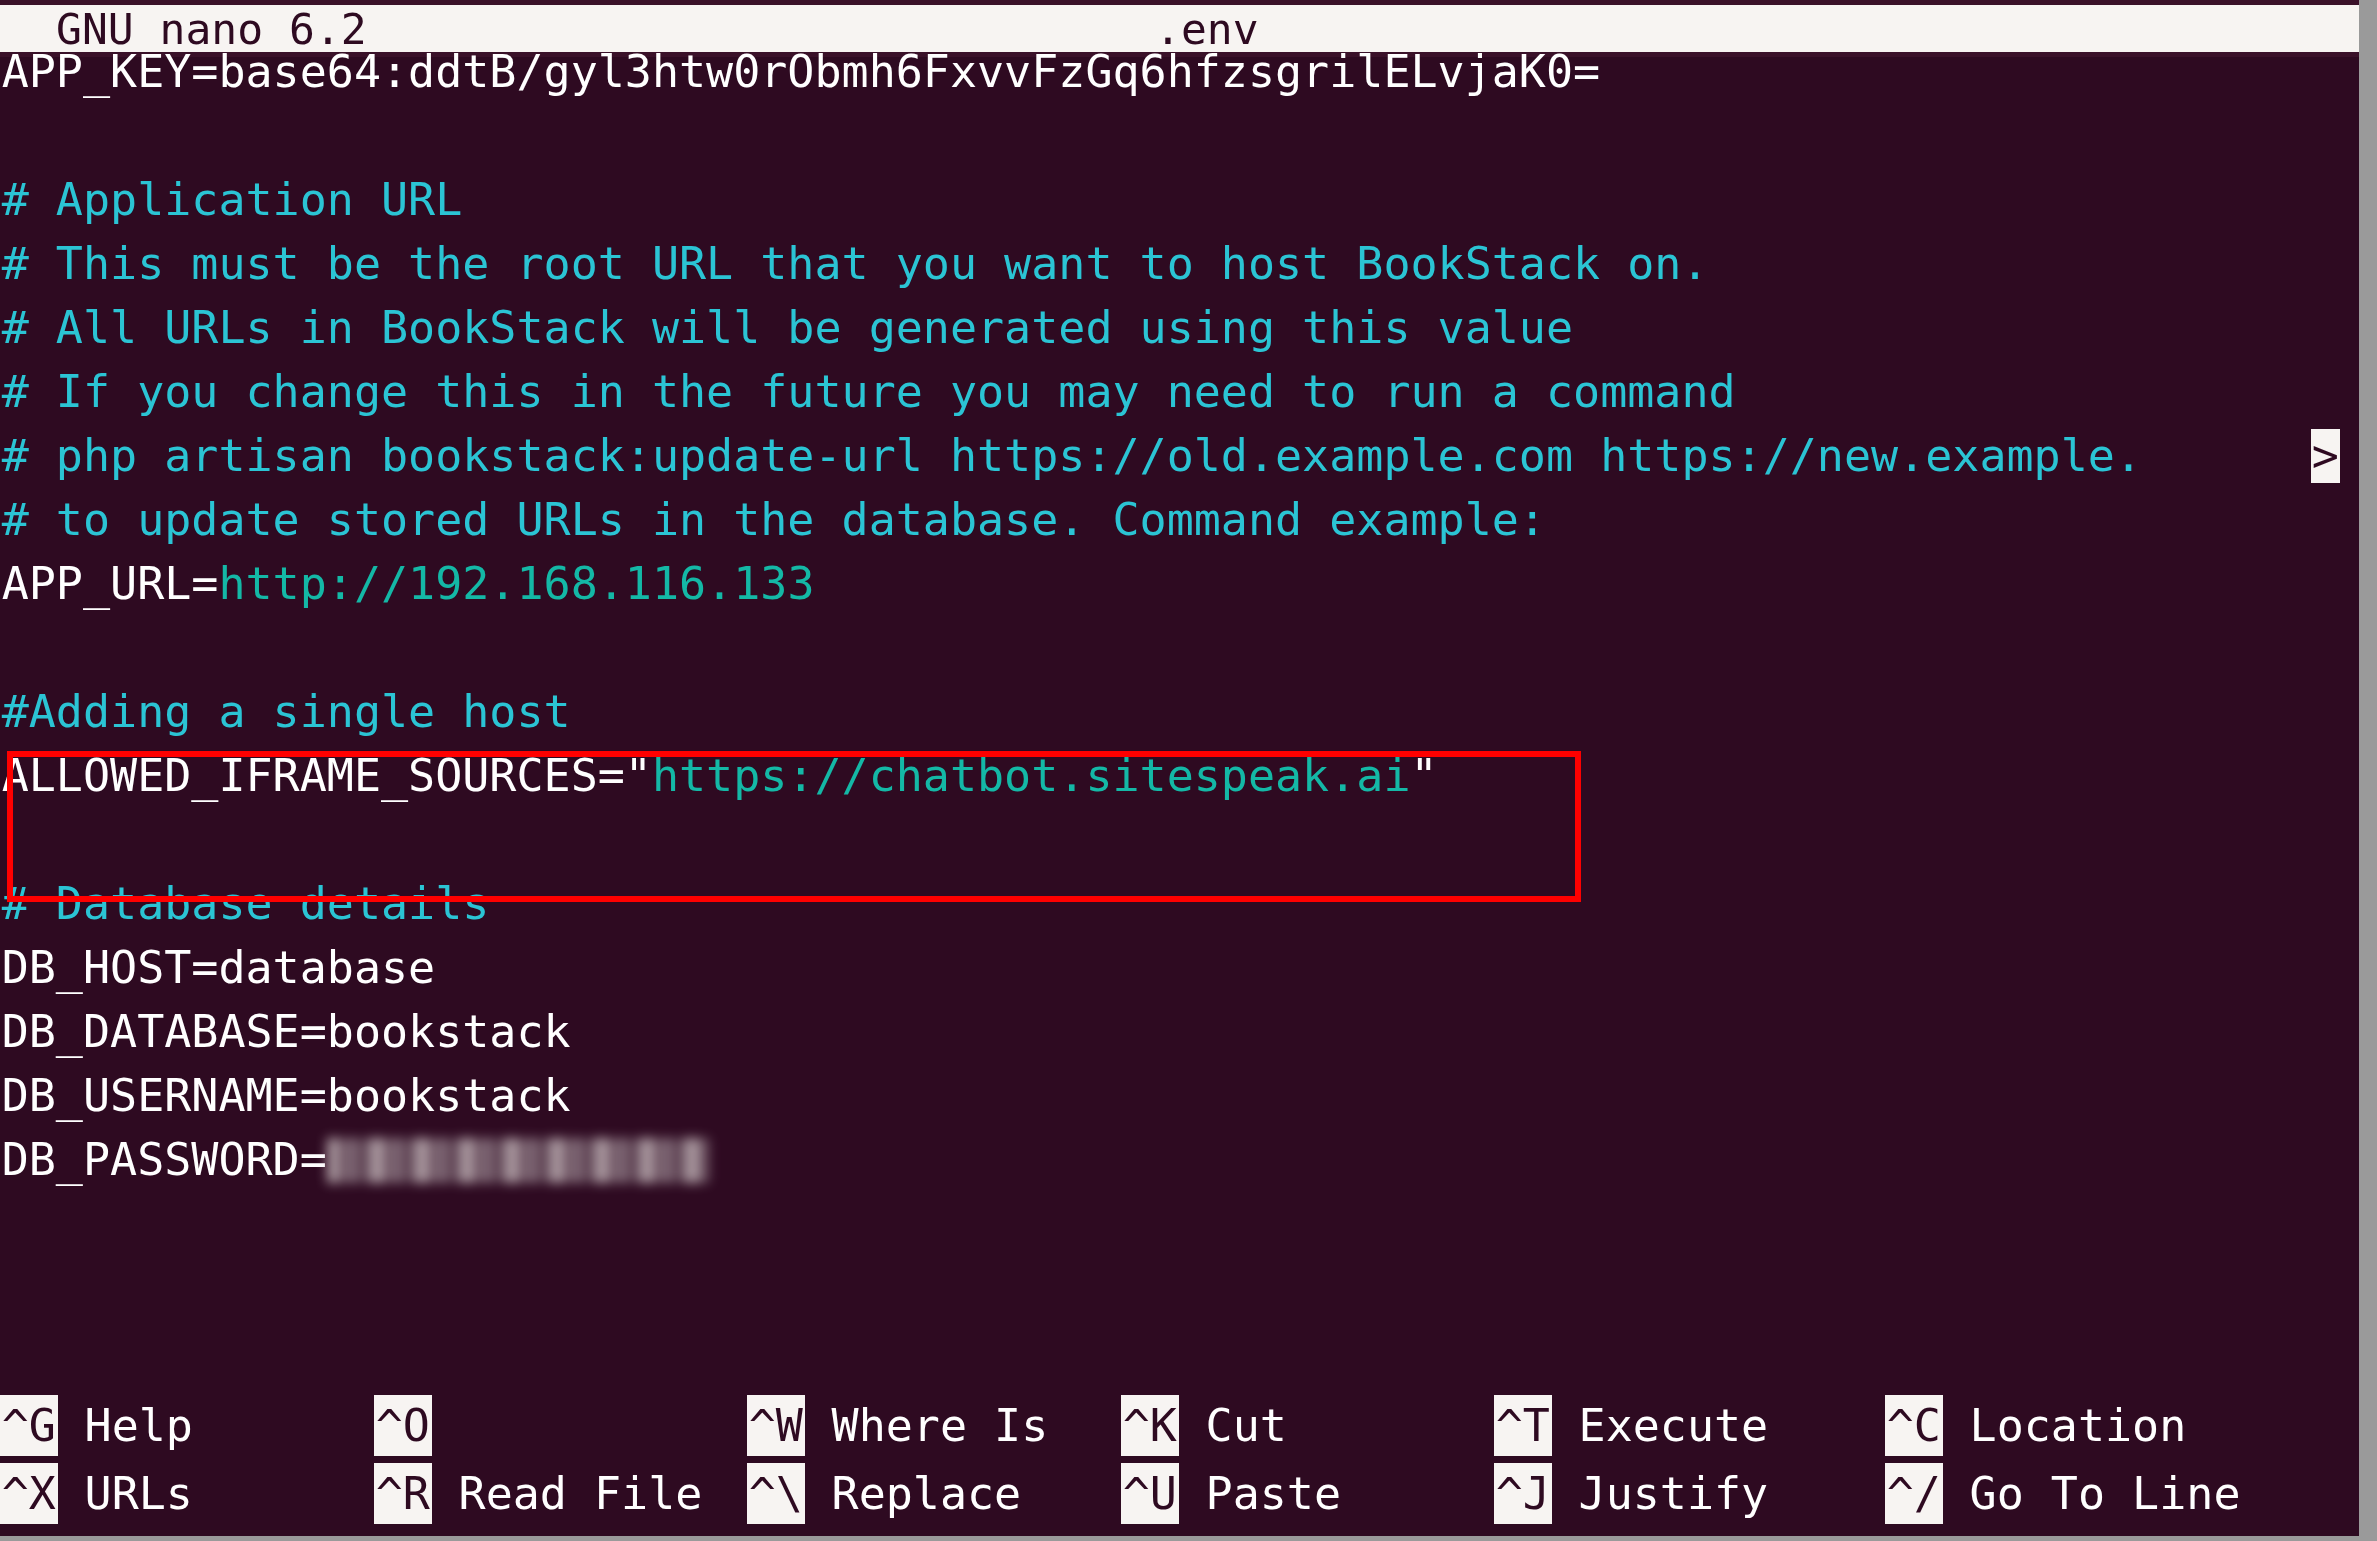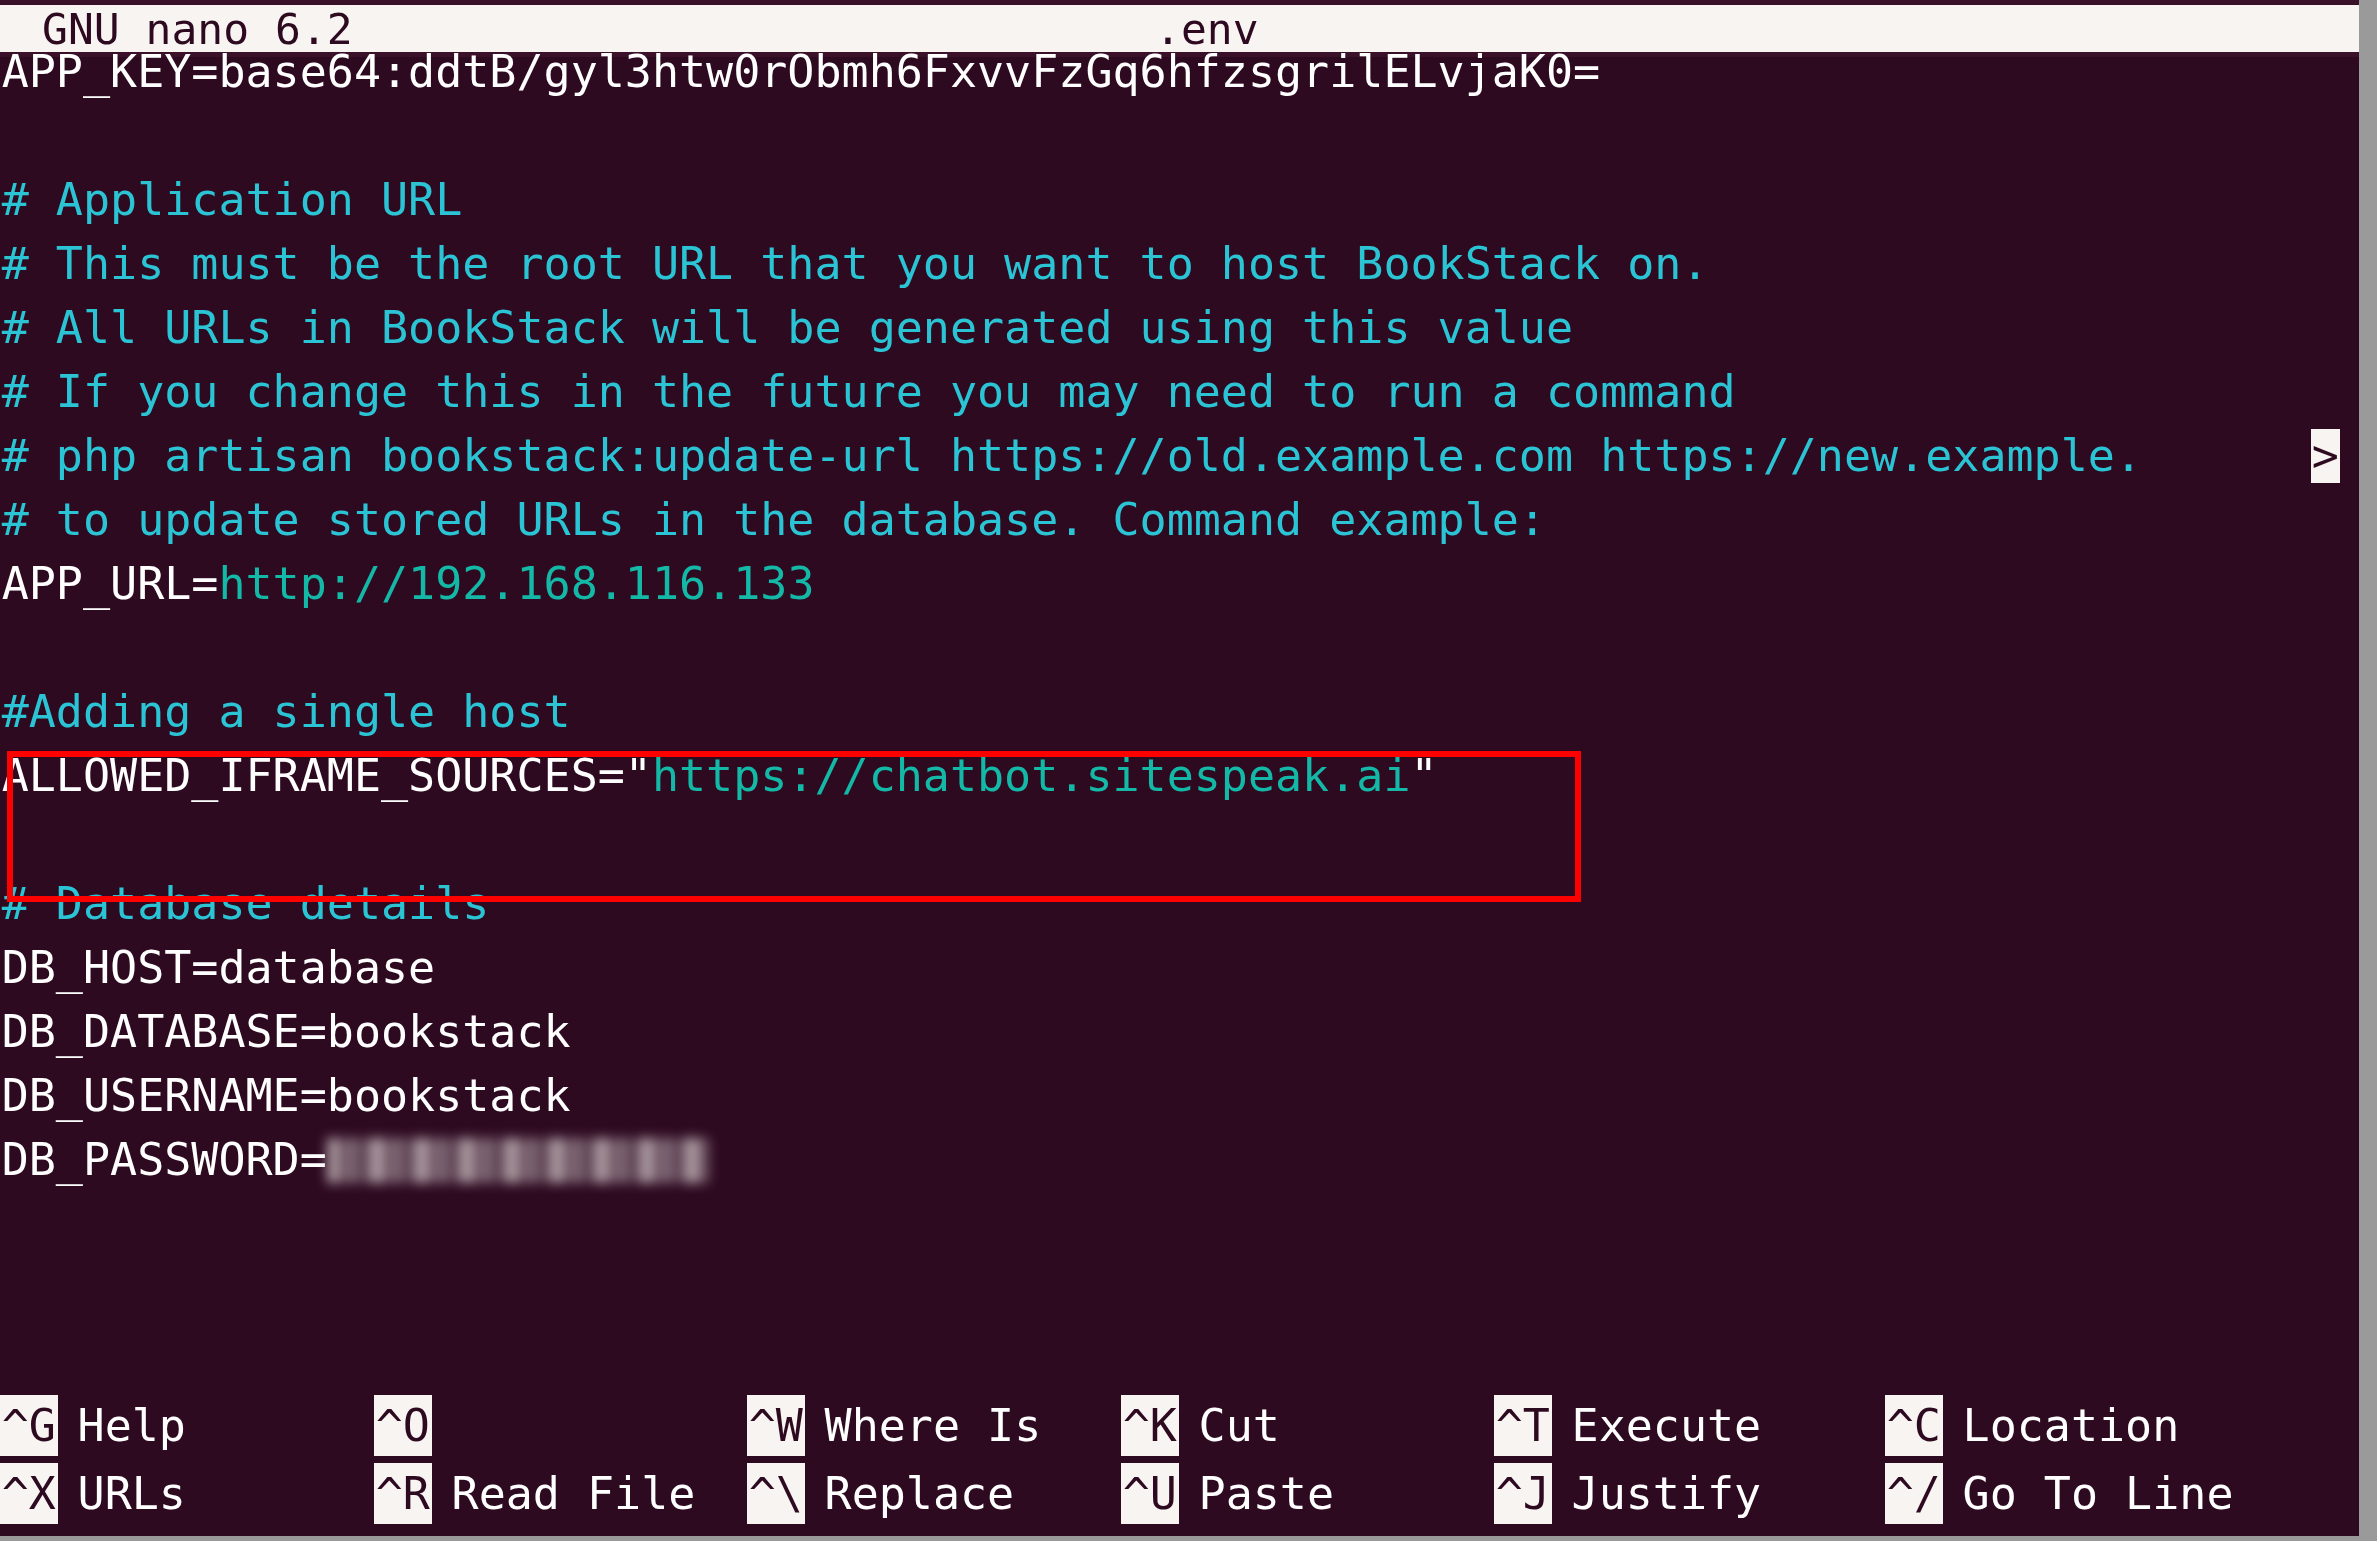--- a/index.html
+++ b/index.html
@@ -46,21 +46,21 @@
     color: #2e0a21;
     display: flex;
     align-items: center;
     font-size: 43px;
     letter-spacing: 0px;
     box-sizing: border-box;
     border-top: 5.2px solid #3a1129;
     border-bottom: 5.2px solid #3a1129;
   }
   #title-app {
-    margin-left: 42px;
+    margin-left: 56px;
     white-space: pre;
   }
   #title-file {
     position: absolute;
     left: 1155px;
     white-space: pre;
   }
 
   
   #editor {
@@ -161,21 +161,21 @@
     height: 61px;
     padding: 0 1.7px;
     white-space: pre;
     box-sizing: border-box;
   }
   .short-label {
     color: #ffffff;
     font-size: 45px;
     line-height: 61px;
     white-space: pre;
-    margin-left: 20px;
+    margin-left: 27px;
   }
 </style>
 </head>
 <body>
 
 <div id="screenshot">
   <div id="terminal">
 
     <div id="title-bar">
       <span id="title-app">GNU nano 6.2</span>

